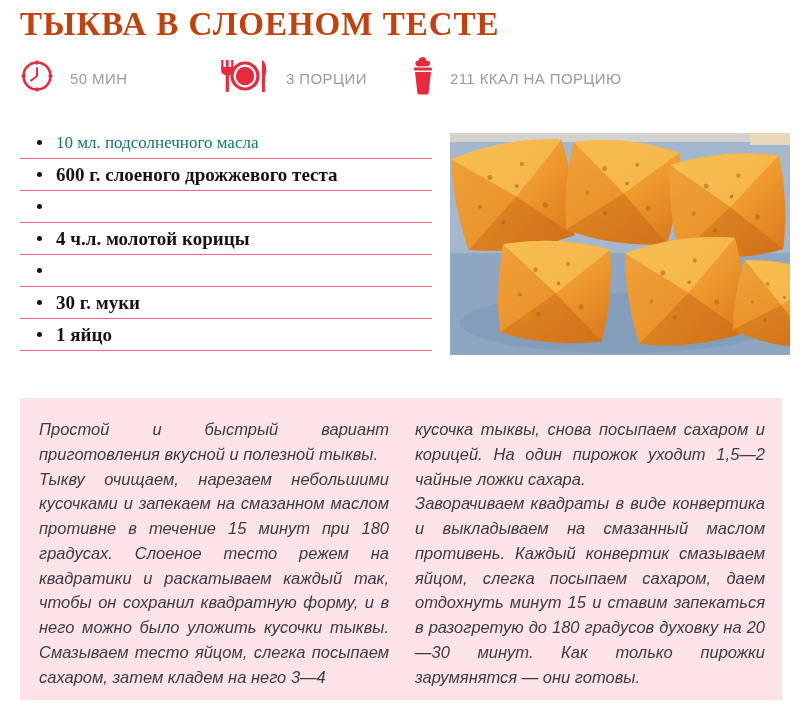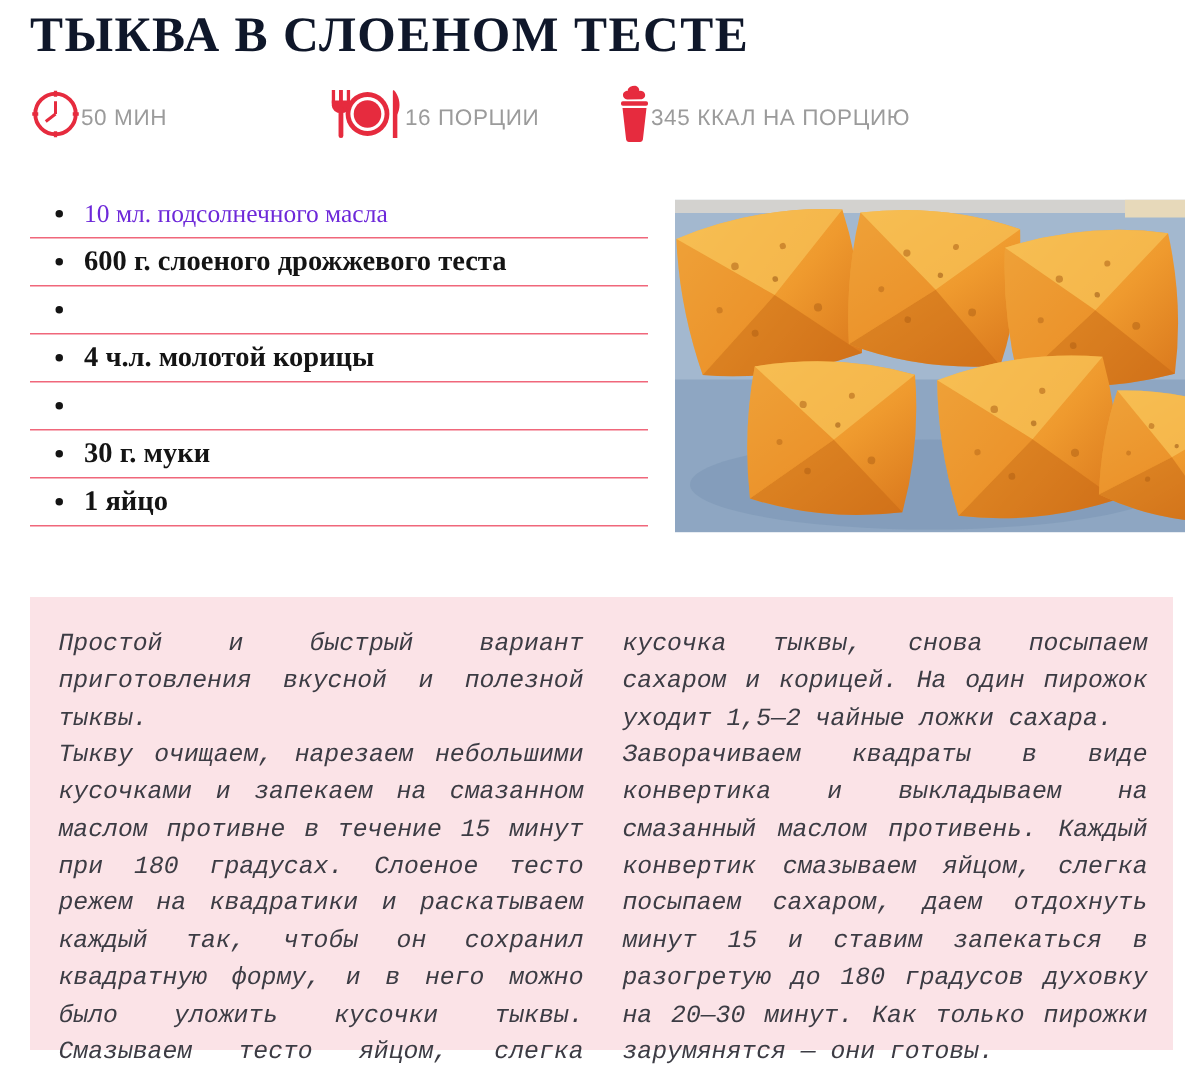--- a/index.html
+++ b/index.html
@@ -14,30 +14,31 @@
   
   .title {
     position: absolute;
     left: 20px;
     top: 6px;
     margin: 0;
     font-family: "Liberation Serif", serif;
     font-weight: 700;
     font-size: 33px;
     letter-spacing: 1px;
-    color: #0f172a;
+    color: #c2410c;
     white-space: nowrap;
   }
   
   .meta-item {
     position: absolute;
     top: 58px;
     height: 40px;
     display: flex;
     align-items: center;
+    gap: 16px;
   }
   .meta-item .label {
     font-family: "Liberation Sans", sans-serif;
     font-size: 15px;
     letter-spacing: 0.4px;
     color: #9b9b9b;
     white-space: nowrap;
   }
   .meta-1 { left: 20px; }
   .meta-2 { left: 218px; }
@@ -68,21 +69,21 @@
     flex: 0 0 auto;
     width: 5px;
     height: 5px;
     border-radius: 50%;
     background: #141414;
     margin: 0 14px 0 17px;
   }
   .ingredients li.light {
     font-weight: 400;
     font-size: 17px;
-    color: #6d28d9;
+    color: #0f766e;
   }
   
   .photo {
     position: absolute;
     left: 450px;
     top: 133px;
     width: 340px;
     height: 222px;
     overflow: hidden;
   }
@@ -96,21 +97,21 @@
     height: 302px;
     background: #fbe3e7;
     box-sizing: border-box;
     padding: 19px 17px 0 19px;
     display: flex;
     gap: 26px;
   }
   .panel .col { flex: 1 1 0; min-width: 0; }
   .panel p {
     margin: 0;
-    font-family: Liberation Mono, monospace;
+    font-family: Liberation Sans, sans-serif;
     font-style: italic;
     font-size: 16.5px;
     line-height: 1.5;
     color: #3c3c44;
     text-align: justify;
   }
 </style>
 </head>
 <body>
 
@@ -142,34 +143,34 @@
           <rect x="13.2" y="2" width="2.2" height="9"></rect>
           <path d="M3.2 9 h12.2 v3.4 a6.1 5 0 0 1 -12.2 0 Z"></path>
           <rect x="7.7" y="13" width="3.2" height="21" rx="1.5"></rect>
           <path d="M44.5 2 c3.4 3.5 4.6 9 3.4 13.5 l-1 3 V34 h-3 V2.5 Z"></path>
           <circle cx="27" cy="18" r="14.6"></circle>
           <circle cx="27" cy="18" r="11.4" fill="#ffffff"></circle>
           <circle cx="27" cy="18" r="9.2"></circle>
         </g>
       </svg>
     </span>
-    <span class="label">16 ПОРЦИИ</span>
+    <span class="label">3 ПОРЦИИ</span>
   </div>
 
   <div class="meta-item meta-3">
     <span class="meta-icon">
       <svg width="22" height="38" viewBox="0 0 22 38">
         <g fill="#e62b3e">
           <path d="M11.5 0 c1.8 0.6 3 2 2.6 3.6 2 -0.3 3.8 0.8 4 2.6 0.2 1.4 -0.8 2.6 -2.2 3 l-9.8 0.2 c-1.6 -0.2 -2.8 -1.4 -2.8 -3 0 -1.7 1.5 -2.9 3.3 -2.9 -0.3 -1.6 1.2 -3 4.9 -3.5 Z"></path>
           <rect x="2" y="10.5" width="18" height="3" rx="1.2"></rect>
           <path d="M3 15 h16 l-2.4 21 a1.8 1.8 0 0 1 -1.8 1.6 h-7.6 a1.8 1.8 0 0 1 -1.8 -1.6 Z"></path>
         </g>
       </svg>
     </span>
-    <span class="label">345 ККАЛ НА ПОРЦИЮ</span>
+    <span class="label">211 ККАЛ НА ПОРЦИЮ</span>
   </div>
 
   <ul class="ingredients">
     <li class="light">
         <span class="dot"></span>
         <span>10 мл. подсолнечного масла</span>
       </li>
     <li>
         <span class="dot"></span>
         <span>600 г. слоеного дрожжевого теста</span>

